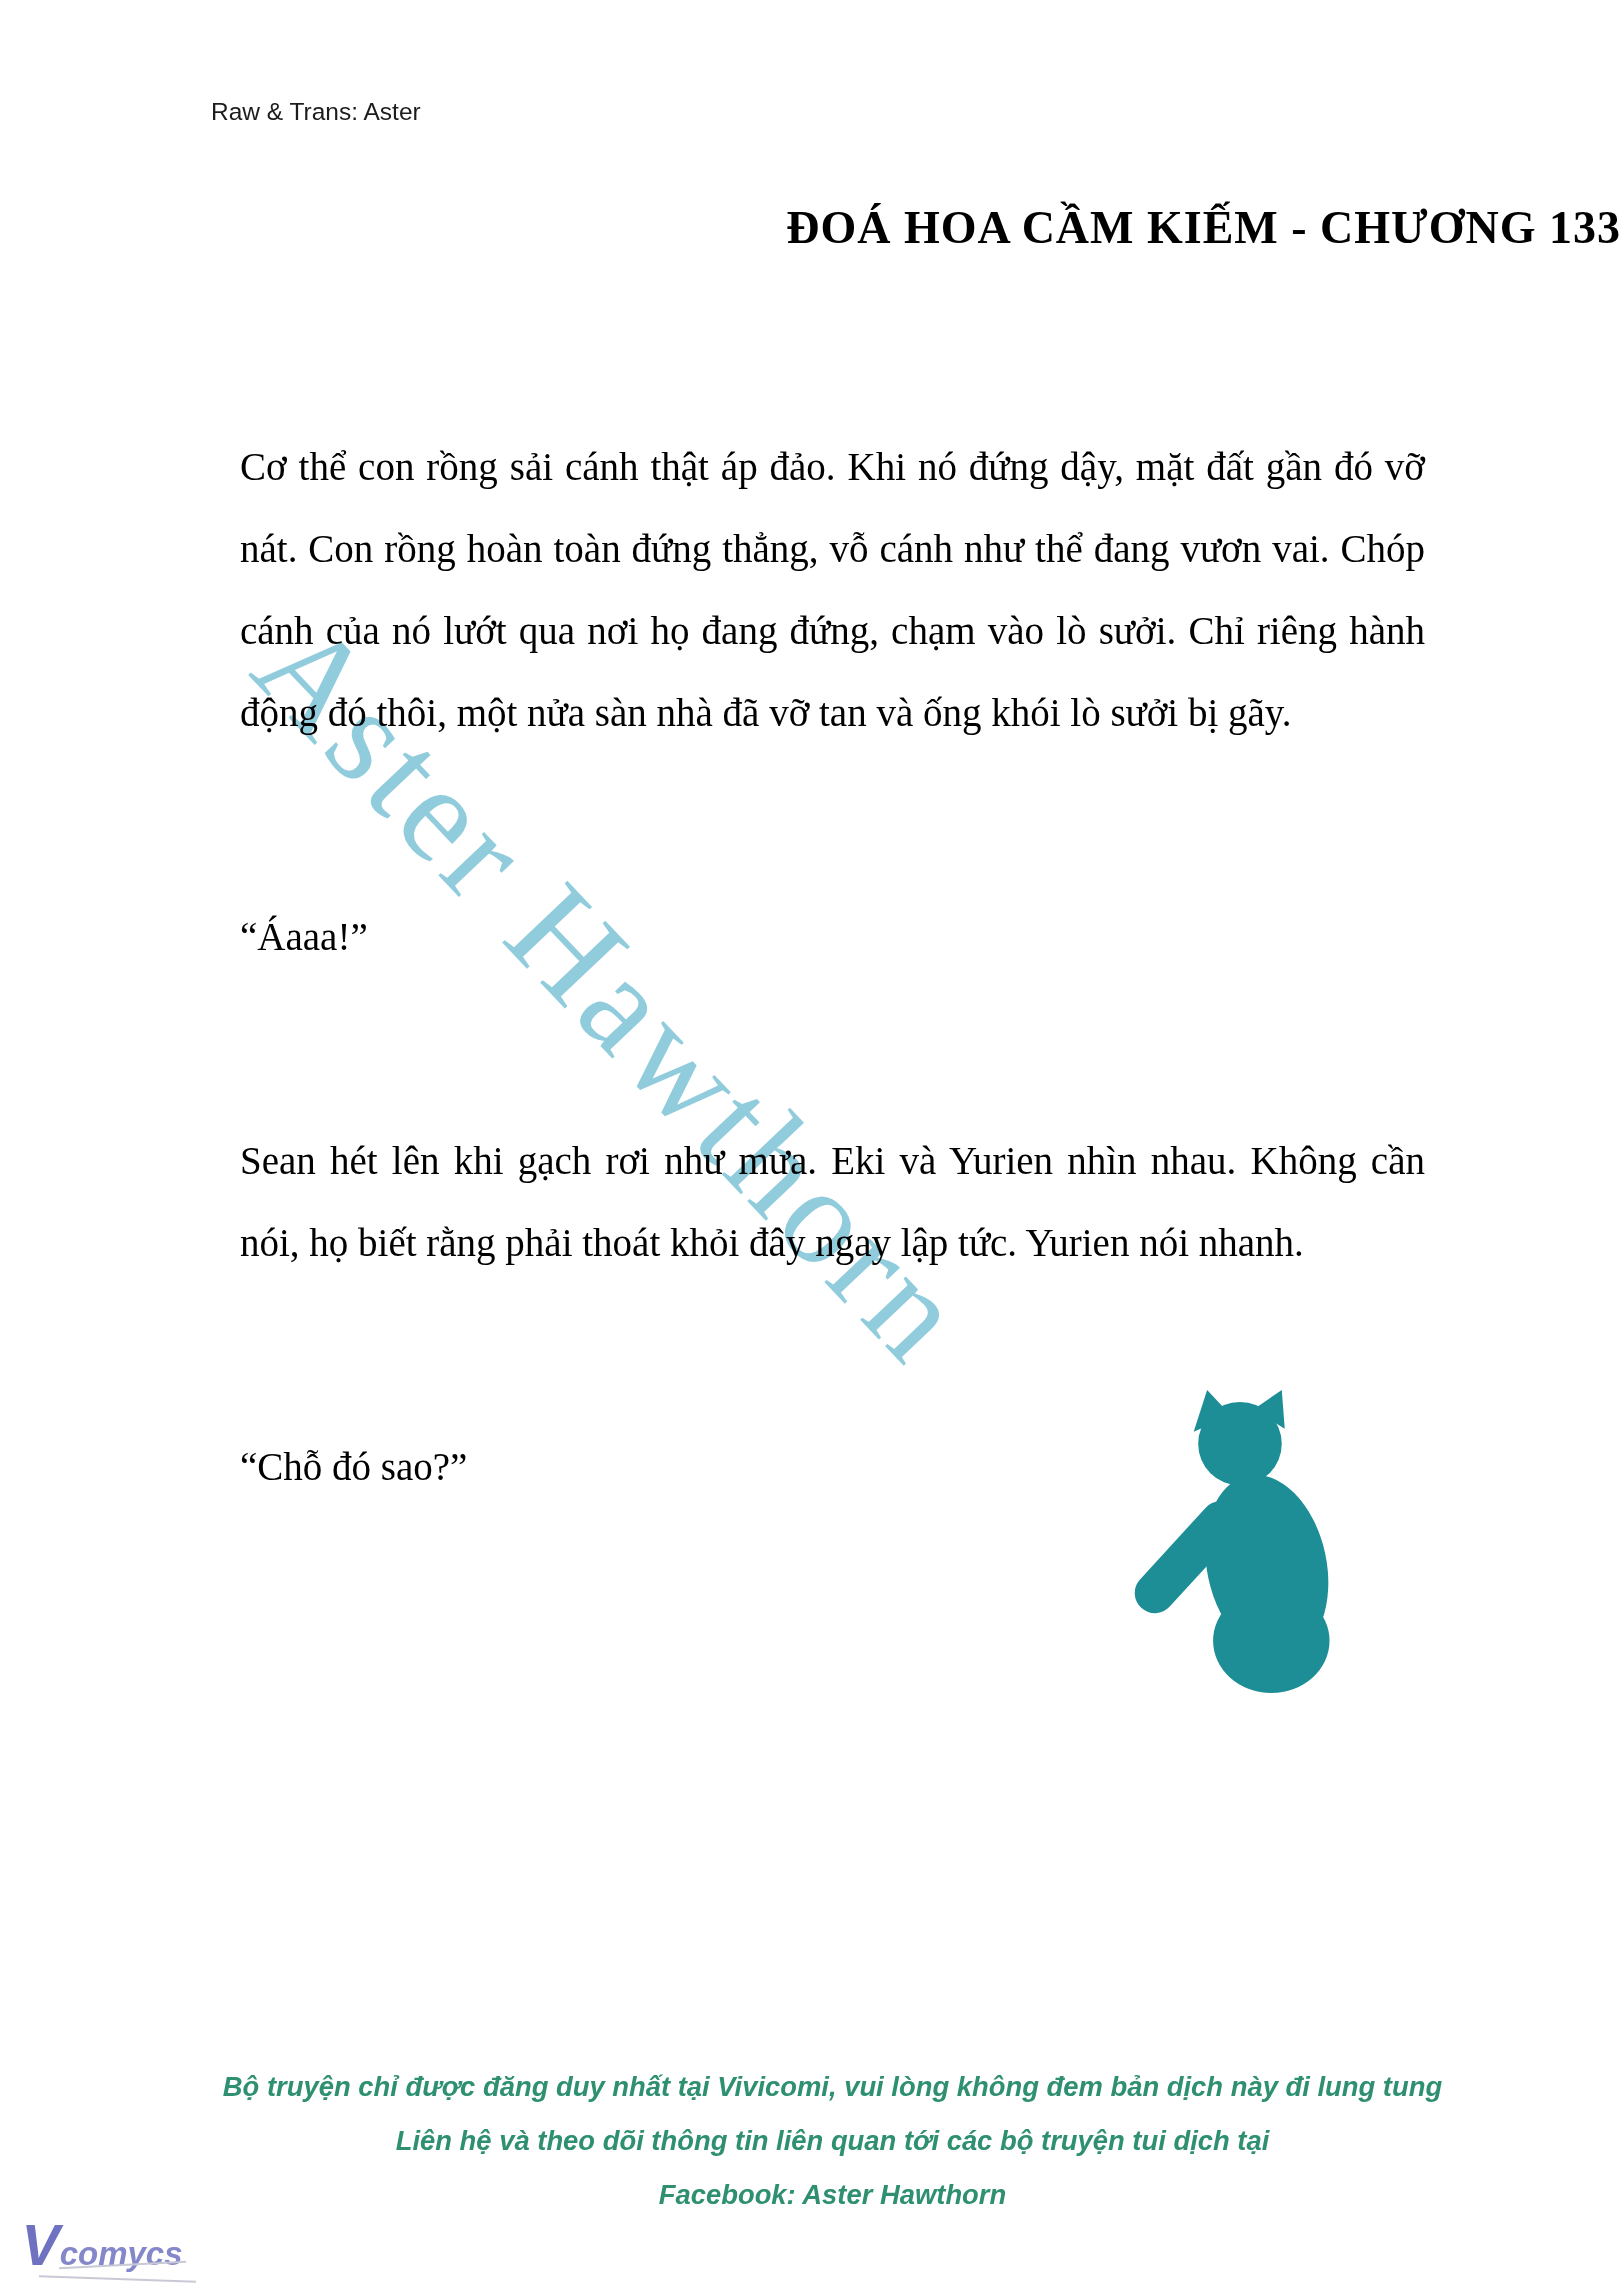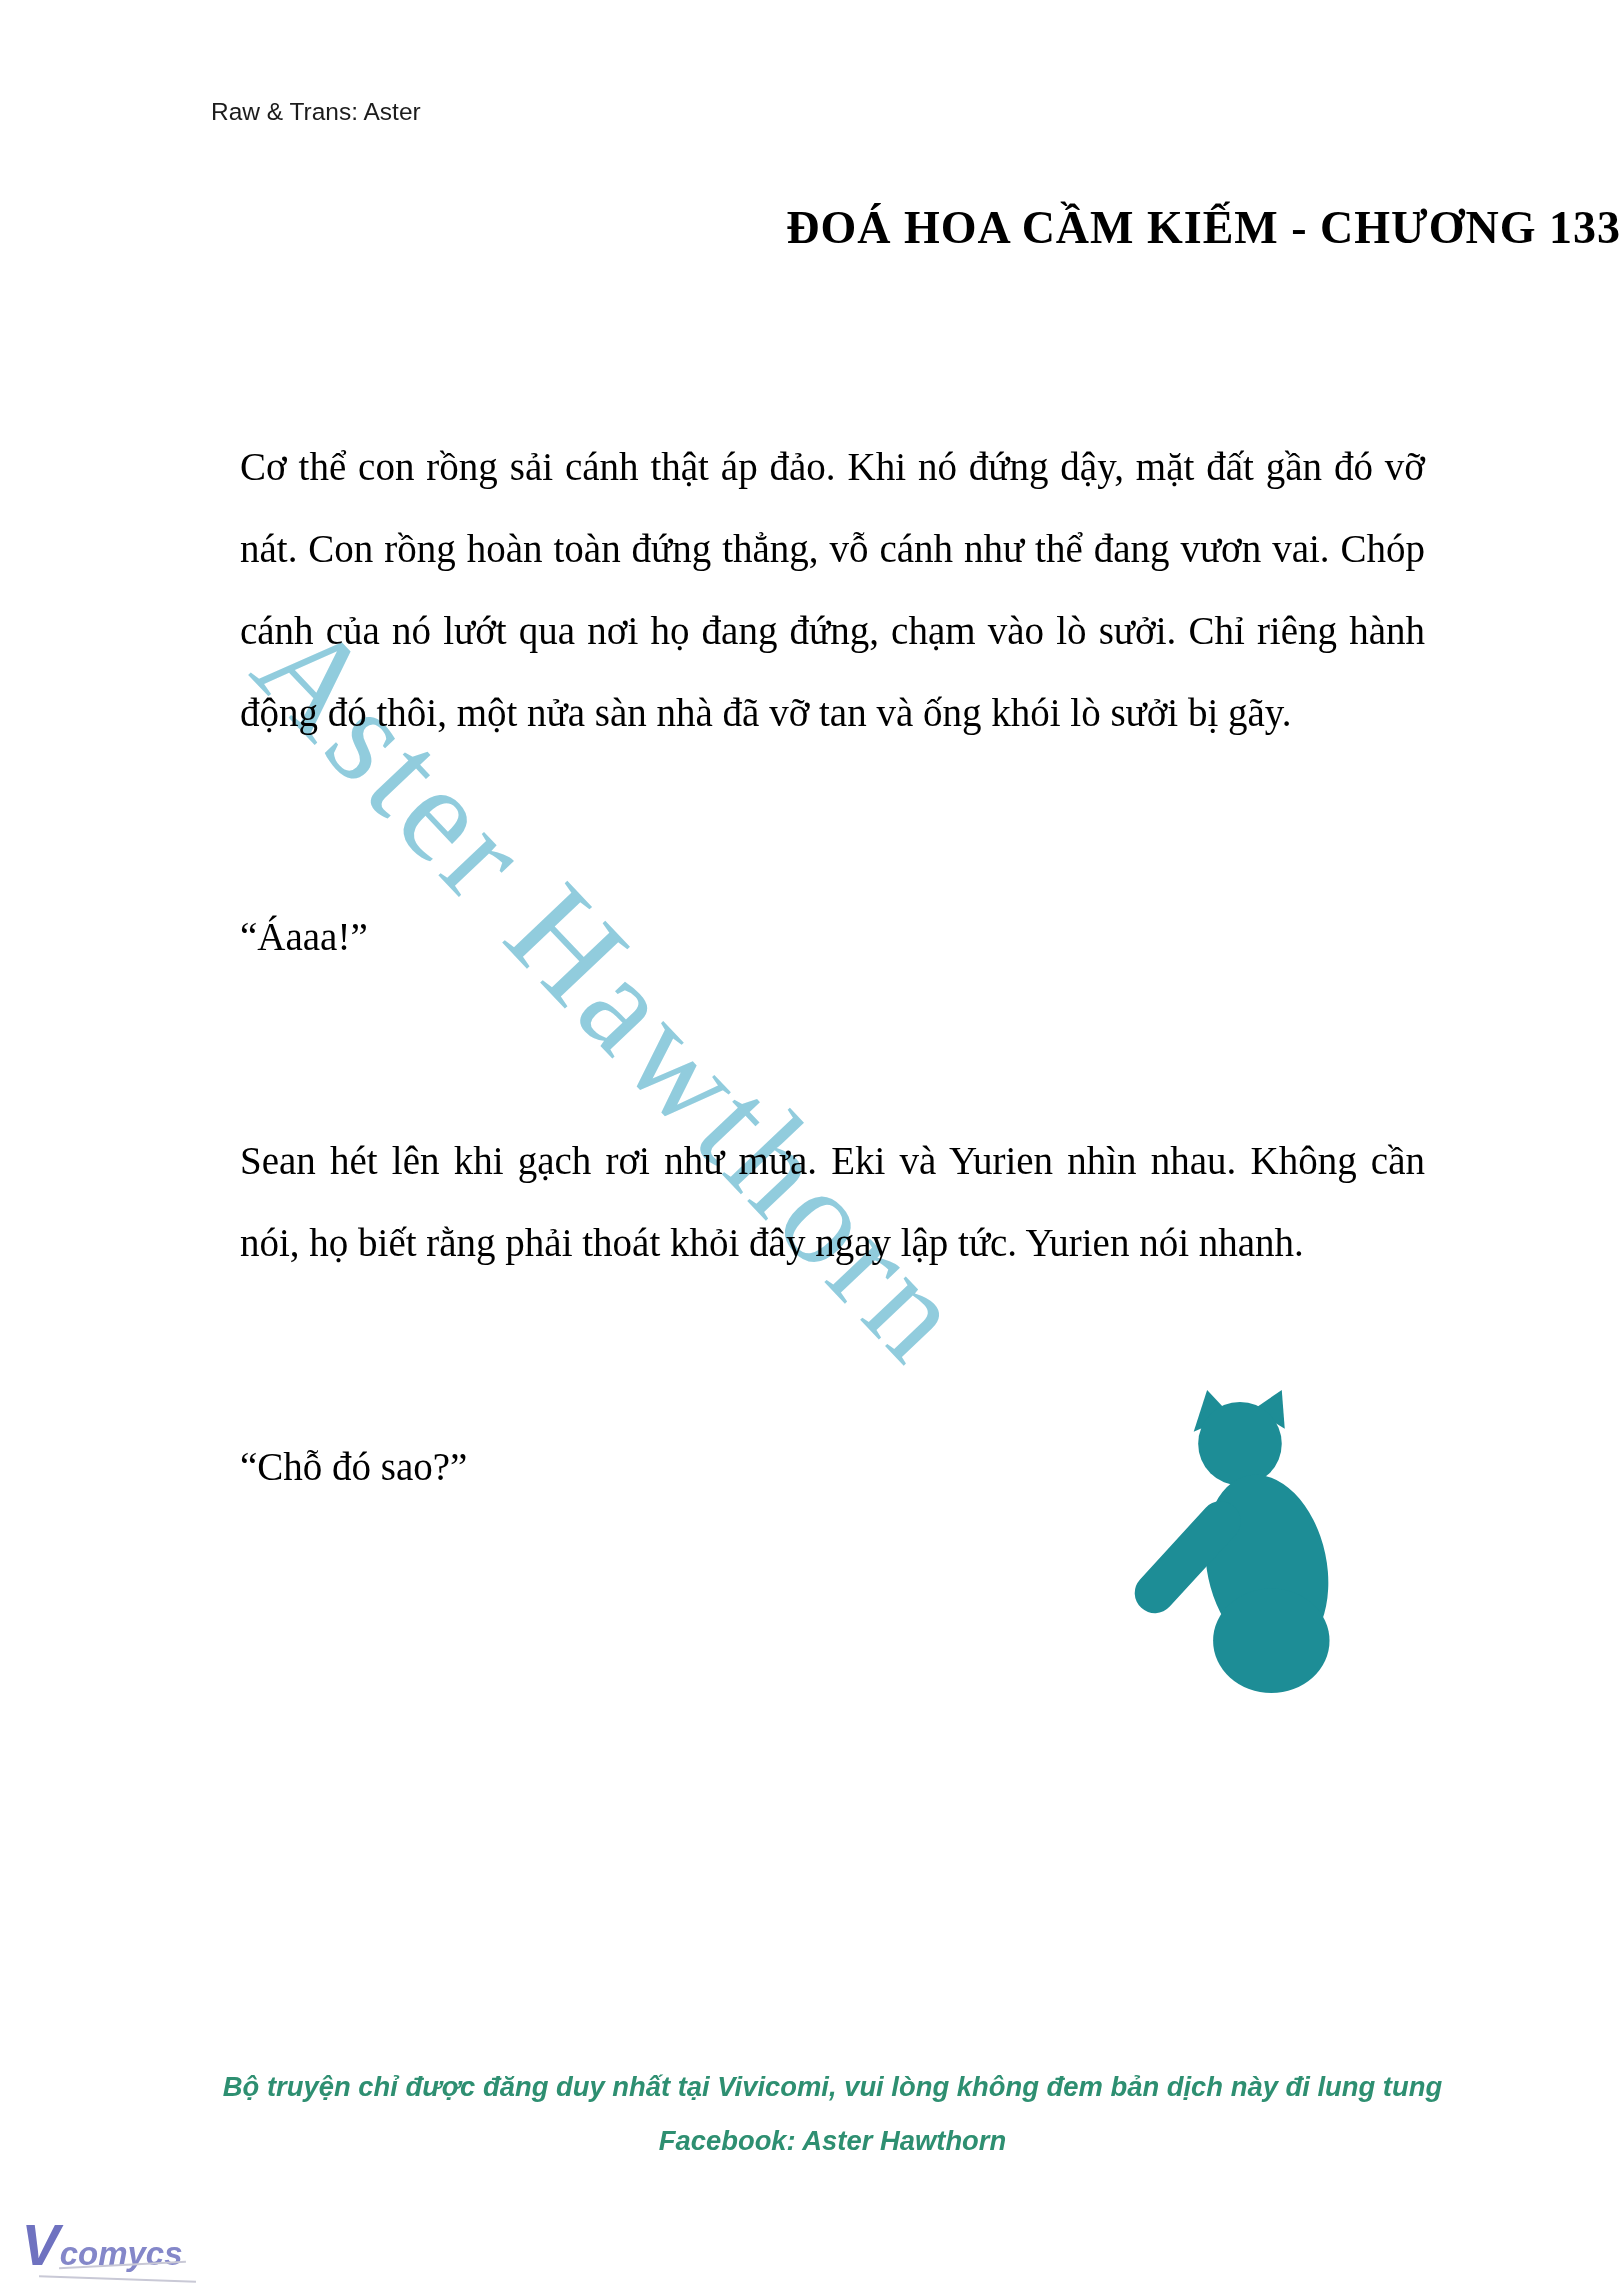--- a/index.html
+++ b/index.html
@@ -101,20 +101,21 @@
 
   <div class="body-text">
     <p class="para">Cơ thể con rồng sải cánh thật áp đảo. Khi nó đứng dậy, mặt đất gần đó vỡ nát. Con rồng hoàn toàn đứng thẳng, vỗ cánh như thể đang vươn vai. Chóp cánh của nó lướt qua nơi họ đang đứng, chạm vào lò sưởi. Chỉ riêng hành động đó thôi, một nửa sàn nhà đã vỡ tan và ống khói lò sưởi bị gãy.</p>
     <p class="para single">“Áaaa!”</p>
     <p class="para">Sean hét lên khi gạch rơi như mưa. Eki và Yurien nhìn nhau. Không cần nói, họ biết rằng phải thoát khỏi đây ngay lập tức. Yurien nói nhanh.</p>
     <p class="para single">“Chỗ đó sao?”</p>
   </div>
 
   <div class="footer">
     <div>Bộ truyện chỉ được đăng duy nhất tại Vivicomi, vui lòng không đem bản dịch này đi lung tung</div>
+    <div>Liên hệ và theo dõi thông tin liên quan tới các bộ truyện tui dịch tại</div>
     <div>Facebook: Aster Hawthorn</div>
   </div>
 
   <div class="logo">Vcomycs</div>
   <div class="logo-stroke s1"></div>
   <div class="logo-stroke s2"></div>
 
 </div>
 
 

